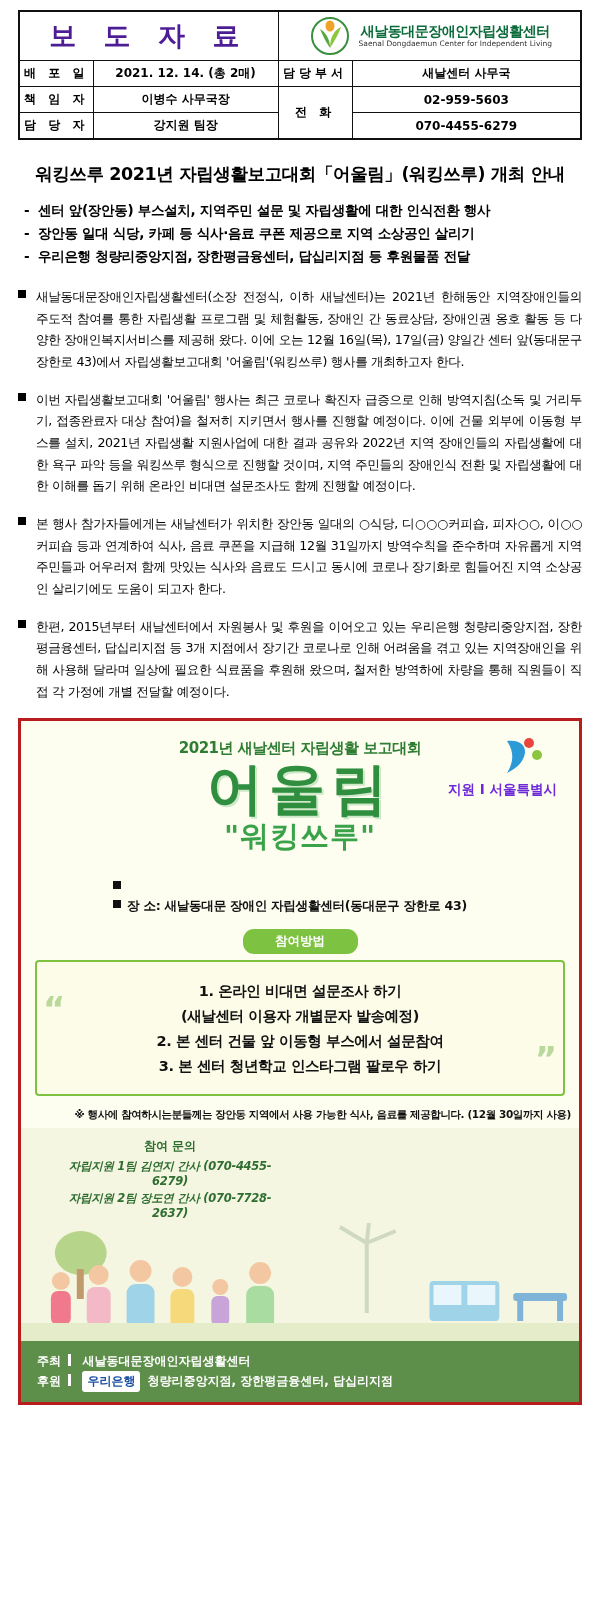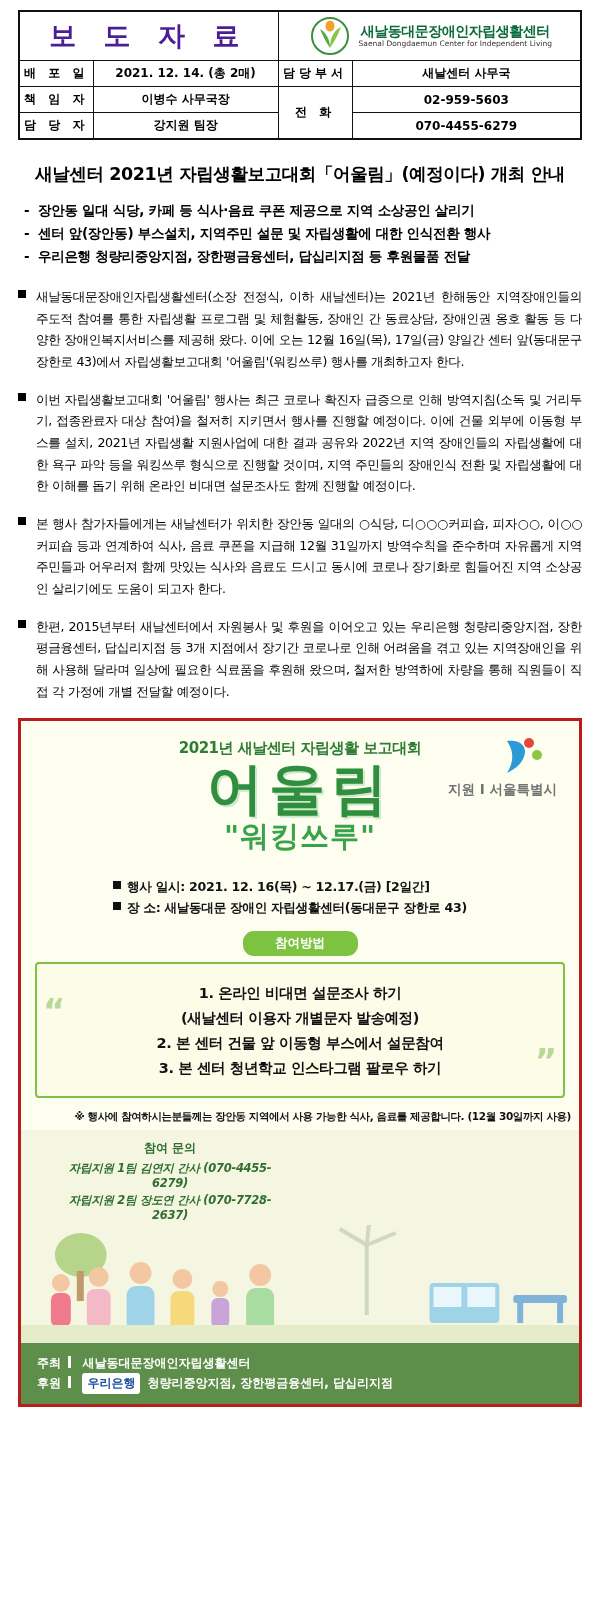--- a/index.html
+++ b/index.html
@@ -36,21 +36,21 @@
   
   .para { position:relative; padding-left:18px; margin:0 0 16px 0; font-size:12.6px; line-height:1.72; text-align:justify; letter-spacing:-0.35px; }
   .para .sq { position:absolute; left:0; top:4px; width:8px; height:8px; background:#000; }
 
   
   .poster { margin:12px 0 0 0; width:100%; background:#fdfdf0; border:3px solid #b91c1c; position:relative; overflow:hidden; }
   .poster-top { position:relative; padding:18px 16px 8px; background:#fdfdf0; }
   .p-sub { text-align:center; font-size:15px; font-weight:bold; color:#2f7d32; letter-spacing:-0.5px; }
   .p-big { text-align:center; font-size:56px; font-weight:bold; color:#2f8f3f; letter-spacing:6px; line-height:1.05; margin:2px 0 0; text-shadow:2px 2px 0 #cfe8c9; }
   .p-quote { text-align:center; font-size:29px; font-weight:bold; color:#3aa34a; letter-spacing:1px; margin-top:-2px; }
-  .p-support { position:absolute; right:22px; top:60px; text-align:center; font-size:13.5px; font-weight:bold; color:#737373; }
+  .p-support { position:absolute; right:22px; top:60px; text-align:center; font-size:13.5px; font-weight:bold; color:#6d28d9; }
   .ribbon { position:absolute; right:34px; top:14px; width:46px; height:44px; }
 
   .p-info { margin:14px 0 0 0; padding:0 0 0 92px; }
   .p-info-line { font-size:12.6px; font-weight:bold; color:#111; margin:4px 0; letter-spacing:-0.3px; }
   .p-info-line .sq { display:inline-block; width:8px; height:8px; background:#111; margin-right:6px; vertical-align:2px; }
 
   .howto-badge { display:block; width:115px; margin:14px auto 6px; text-align:center; background:#7ec242; color:#fff; font-size:12.5px; font-weight:bold; padding:4px 0; border-radius:11px; }
 
   .howto-box { margin:4px 14px 0; border:2px solid #7ec242; border-radius:4px; background:#fcfce9; padding:14px 10px 12px; position:relative; }
   .howto-item { font-size:14.5px; font-weight:bold; color:#111; text-align:center; margin:6px 0; letter-spacing:-0.4px; }
@@ -112,25 +112,25 @@
       <td class="val">02-959-5603</td>
     </tr>
     <tr>
       <td class="lbl">담 당 자</td>
       <td class="val">강지원 팀장</td>
       <td class="val">070-4455-6279</td>
     </tr>
   </tbody>
     </table>
 
-  <div class="doc-title">새날센터 2021년 자립생활보고대회「어울림」(예정이다) 개최 안내</div>
+  <div class="doc-title">워킹쓰루 2021년 자립생활보고대회「어울림」(워킹쓰루) 개최 안내</div>
 
   <div class="dash-list">
+    <div class="dash-item"><span class="dash">-</span><span>센터 앞(장안동) 부스설치, 지역주민 설문 및 자립생활에 대한 인식전환 행사</span></div>
     <div class="dash-item"><span class="dash">-</span><span>장안동 일대 식당, 카페 등 식사·음료 쿠폰 제공으로 지역 소상공인 살리기</span></div>
-    <div class="dash-item"><span class="dash">-</span><span>센터 앞(장안동) 부스설치, 지역주민 설문 및 자립생활에 대한 인식전환 행사</span></div>
     <div class="dash-item"><span class="dash">-</span><span>우리은행 청량리중앙지점, 장한평금융센터, 답십리지점 등 후원물품 전달</span></div>
   </div>
 
   <div class="para">
     <span class="sq"></span>
     <span>새날동대문장애인자립생활센터(소장 전정식, 이하 새날센터)는 2021년 한해동안 지역장애인들의 주도적 참여를 통한 자립생활 프로그램 및 체험활동, 장애인 간 동료상담, 장애인권 옹호 활동 등 다양한 장애인복지서비스를 제공해 왔다. 이에 오는 12월 16일(목), 17일(금) 양일간 센터 앞(동대문구 장한로 43)에서 자립생활보고대회 '어울림'(워킹쓰루) 행사를 개최하고자 한다.</span>
   </div>
   <div class="para">
     <span class="sq"></span>
     <span>이번 자립생활보고대회 '어울림' 행사는 최근 코로나 확진자 급증으로 인해 방역지침(소독 및 거리두기, 접종완료자 대상 참여)을 철저히 지키면서 행사를 진행할 예정이다. 이에 건물 외부에 이동형 부스를 설치, 2021년 자립생활 지원사업에 대한 결과 공유와 2022년 지역 장애인들의 자립생활에 대한 욕구 파악 등을 워킹쓰루 형식으로 진행할 것이며, 지역 주민들의 장애인식 전환 및 자립생활에 대한 이해를 돕기 위해 온라인 비대면 설문조사도 함께 진행할 예정이다.</span>
@@ -155,21 +155,21 @@
         </svg>
       </div>
       <div class="p-sub">2021년 새날센터 자립생활 보고대회</div>
       <div class="p-big">어울림</div>
       <div class="p-quote">"워킹쓰루"</div>
       <div class="p-support">지원 I 서울특별시</div>
     </div>
 
     <div class="p-info">
       <div class="p-info-line">
-        <span class="sq"></span><span>행사 일시: 2021. 12. 16(목) ~ 12.17.(금) [2일간]</span>
+        <span class="sq"></span>
       </div>
       <div class="p-info-line">
         <span class="sq"></span><span>장      소: 새날동대문 장애인 자립생활센터(동대문구 장한로 43)</span>
       </div>
     </div>
 
     <div class="howto-badge">참여방법</div>
 
     <div class="howto-box">
       <span class="q-left">“</span>

